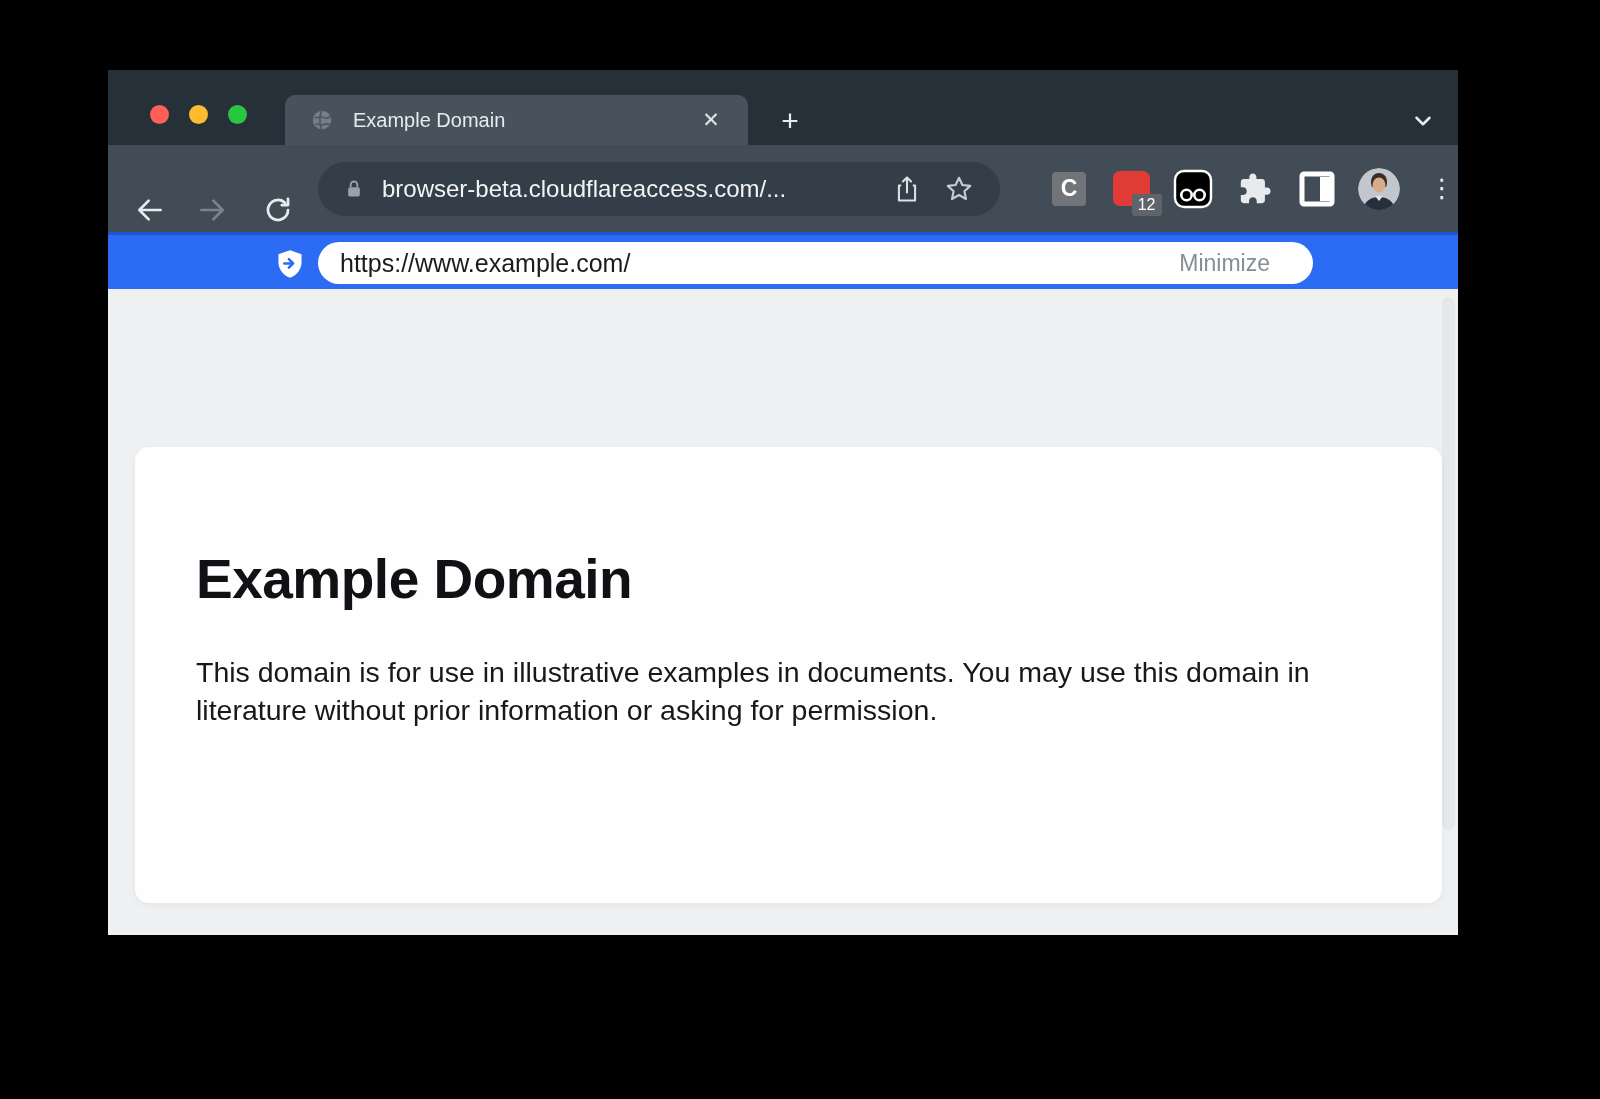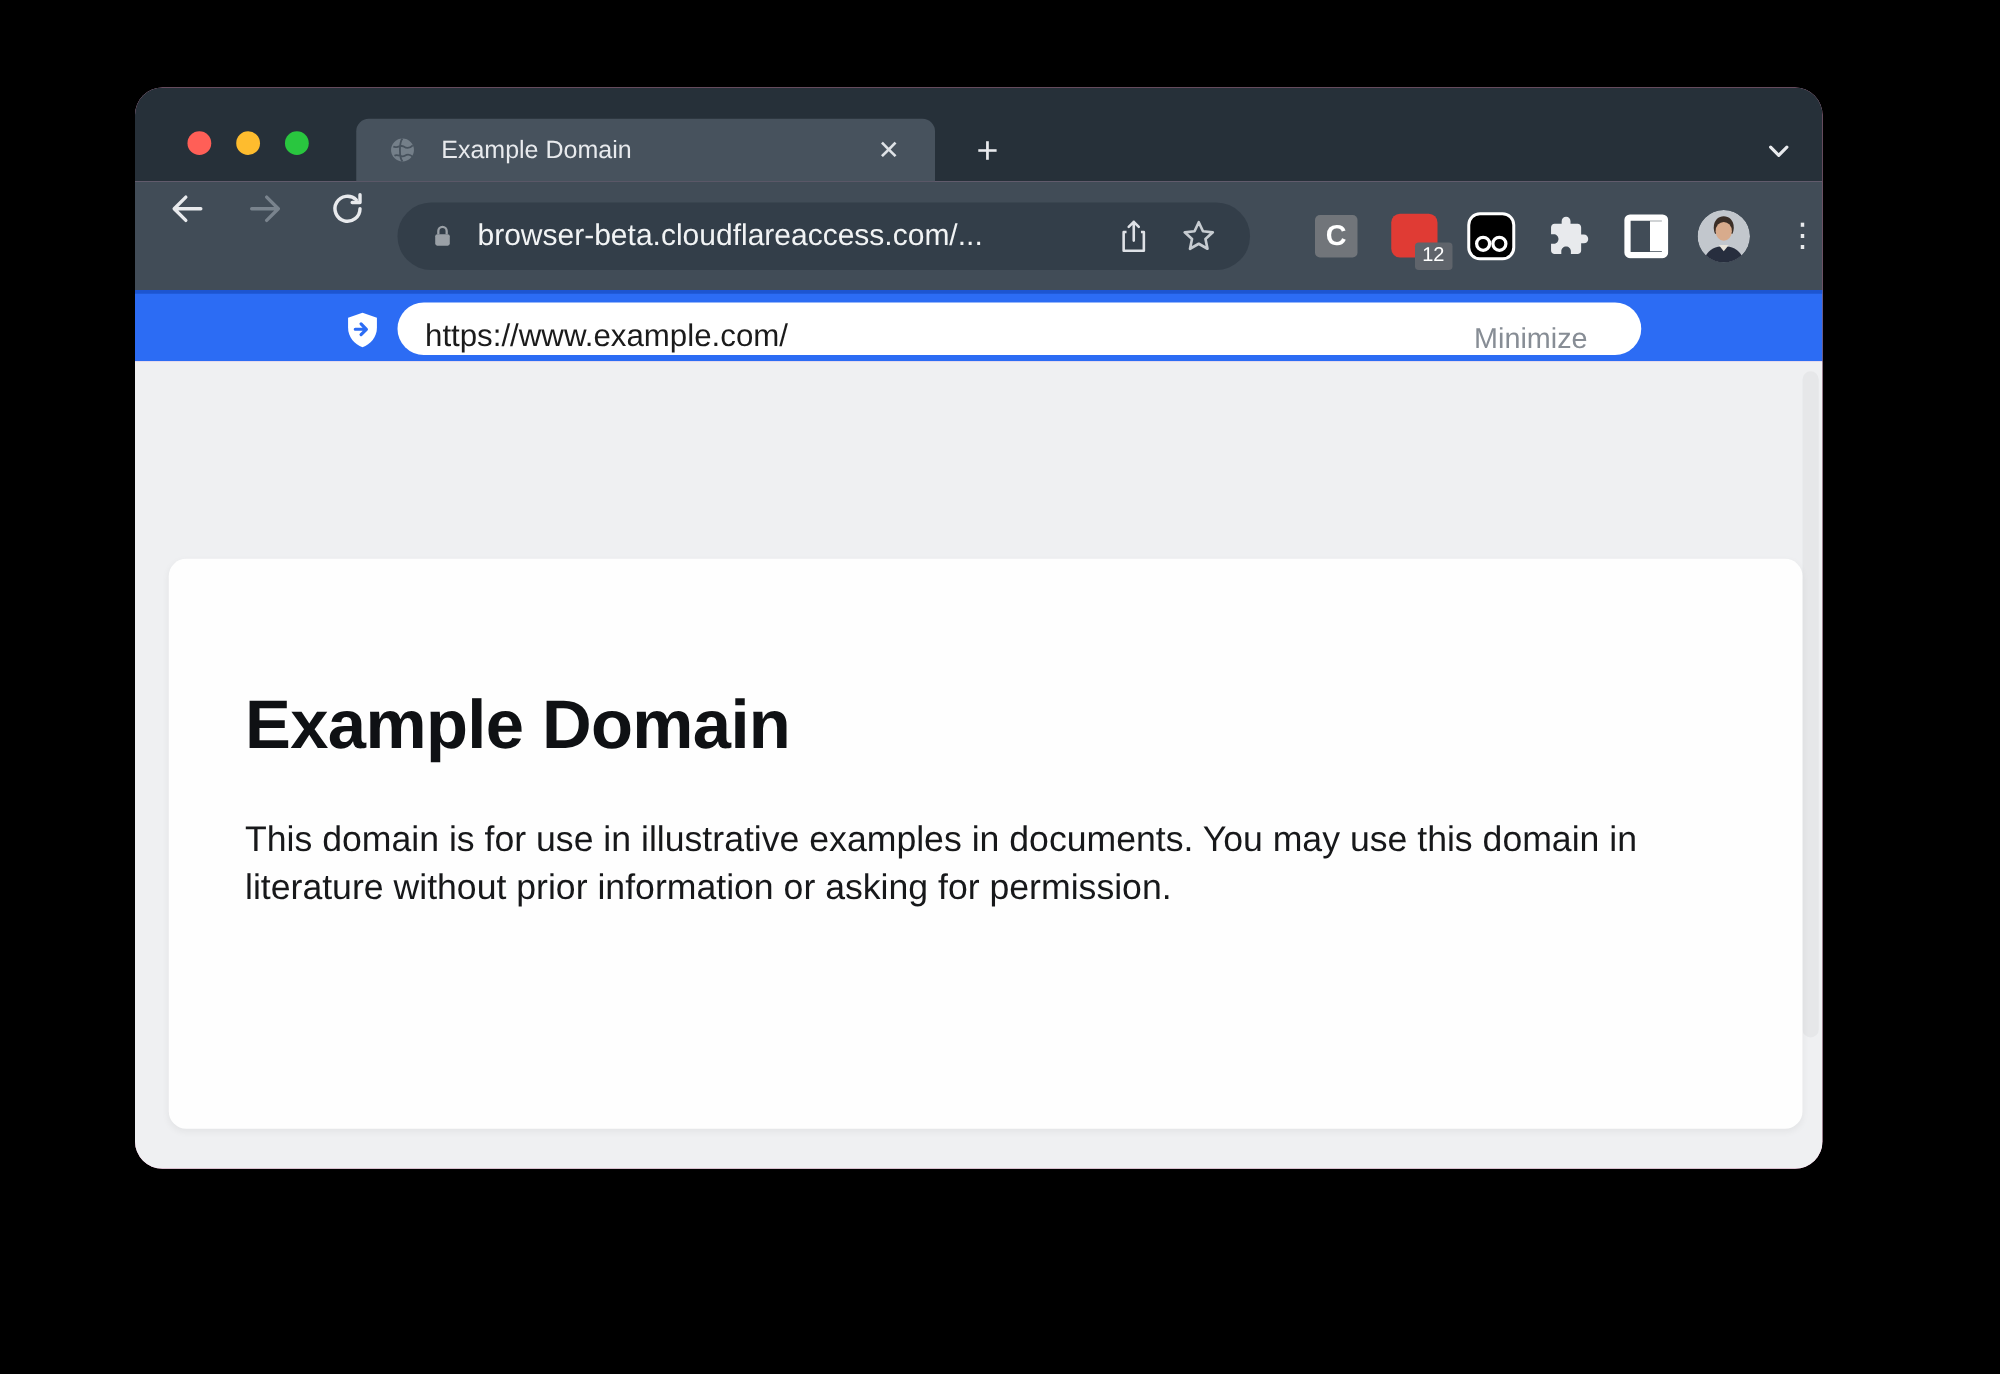--- a/index.html
+++ b/index.html
@@ -1,36 +1,36 @@
 <!DOCTYPE html>
 <html><head>
 <meta charset="utf-8">
 <style>
   * { margin:0; padding:0; box-sizing:border-box; }
   html,body { width:1600px; height:1099px; background:#000; font-family:"Liberation Sans","DejaVu Sans",sans-serif; overflow:hidden; }
 
   .window { position:absolute; left:108px; top:70px; width:1350px; height:865px;
-            border-radius:22px; overflow:hidden; background:#f9a8d4; }
+            border-radius:0; overflow:hidden; background:#22c55e; }
 
   
   .tabstrip { position:relative; height:75px; background:#263039; }
   .traffic { position:absolute; top:35px; left:42px; display:flex; gap:20px; }
   .light { width:19px; height:19px; border-radius:50%; }
   .tab { position:absolute; left:177px; top:25px; width:463px; height:50px;
          background:#47525d; border-radius:10px 10px 0 0; display:flex; align-items:center; }
   .tab-favicon { margin-left:26px; width:22px; height:22px; opacity:.55; }
   .tab-title { margin-left:20px; color:#e8eaed; font-size:20px; flex:1; white-space:nowrap; overflow:hidden; }
   .tab-close { margin-right:22px; color:#dfe3e7; font-size:21px; width:30px; height:30px;
                display:flex; align-items:center; justify-content:center; cursor:pointer; }
   .newtab-btn { position:absolute; left:662px; top:33px; width:40px; height:36px; color:#e8eaed;
                 font-size:30px; font-weight:300; display:flex; align-items:center; justify-content:center; cursor:pointer; }
   .tabsearch-btn { position:absolute; right:22px; top:38px; cursor:pointer; }
 
   
-  .toolbar { position:relative; height:87px; background:#414c57; display:flex; align-items:flex-start; }
+  .toolbar { position:relative; height:87px; background:#414c57; display:flex; align-items:flex-end; }
   .nav-icon { width:44px; height:44px; display:flex; align-items:center; justify-content:center; cursor:pointer; }
   .nav-back { margin-left:20px; } .nav-fwd { margin-left:18px; } .nav-reload { margin-left:22px; }
   .omnibox { position:absolute; left:210px; top:17px; width:682px; height:54px; background:#333e49;
              border-radius:27px; display:flex; align-items:center; cursor:text; }
   .omnibox-lock { margin-left:26px; flex:none; }
   .omnibox-url { margin-left:18px; color:#f1f3f4; font-size:24px; font-weight:500; white-space:nowrap;
                  overflow:hidden; flex:1; }
   .omnibox-share, .omnibox-star { flex:none; margin-right:14px; width:38px; display:flex;
                  align-items:center; justify-content:center; cursor:pointer; }
   .omnibox-star { margin-right:22px; }
@@ -44,21 +44,21 @@
   .ext-badge { position:absolute; right:-12px; bottom:-10px; background:#5f646b; color:#fff;
                font-size:16px; padding:2px 6px; border-radius:3px; line-height:1.1; }
   .avatar { width:42px; height:42px; border-radius:50%; overflow:hidden; }
   .dots { color:#e8eaed; font-size:26px; letter-spacing:0; line-height:0.62; text-align:center; width:10px; }
 
   
   .bluebar { position:relative; height:57px; background:#2c6cf4; border-top:3px solid #1d55d0;
              display:flex; align-items:center; }
   .shield { position:absolute; left:168px; top:14px; }
   .iso-pill { position:absolute; left:210px; top:7px; width:995px; height:42px; background:#fff;
-              border-radius:21px; display:flex; align-items:flex-end; }
+              border-radius:21px; display:flex; align-items:center; }
   .iso-url { margin-left:22px; font-size:25px; color:#1b1b1b; flex:1; border:none; outline:none;
              background:transparent; font-family:inherit; }
   .iso-min { margin-right:43px; color:#878d95; font-size:23px; cursor:pointer; flex:none; }
 
   
   .page { position:relative; height:646px; background:#eff0f2; }
   .scrollbar { position:absolute; right:3px; top:8px; width:13px; height:533px; border-radius:7px;
                background:#e6e7e9; cursor:pointer; }
   .card { position:absolute; left:27px; top:158px; width:1307px; height:456px; background:#fefefe;
           border-radius:14px; box-shadow:0 2px 6px rgba(0,0,0,.05); }

